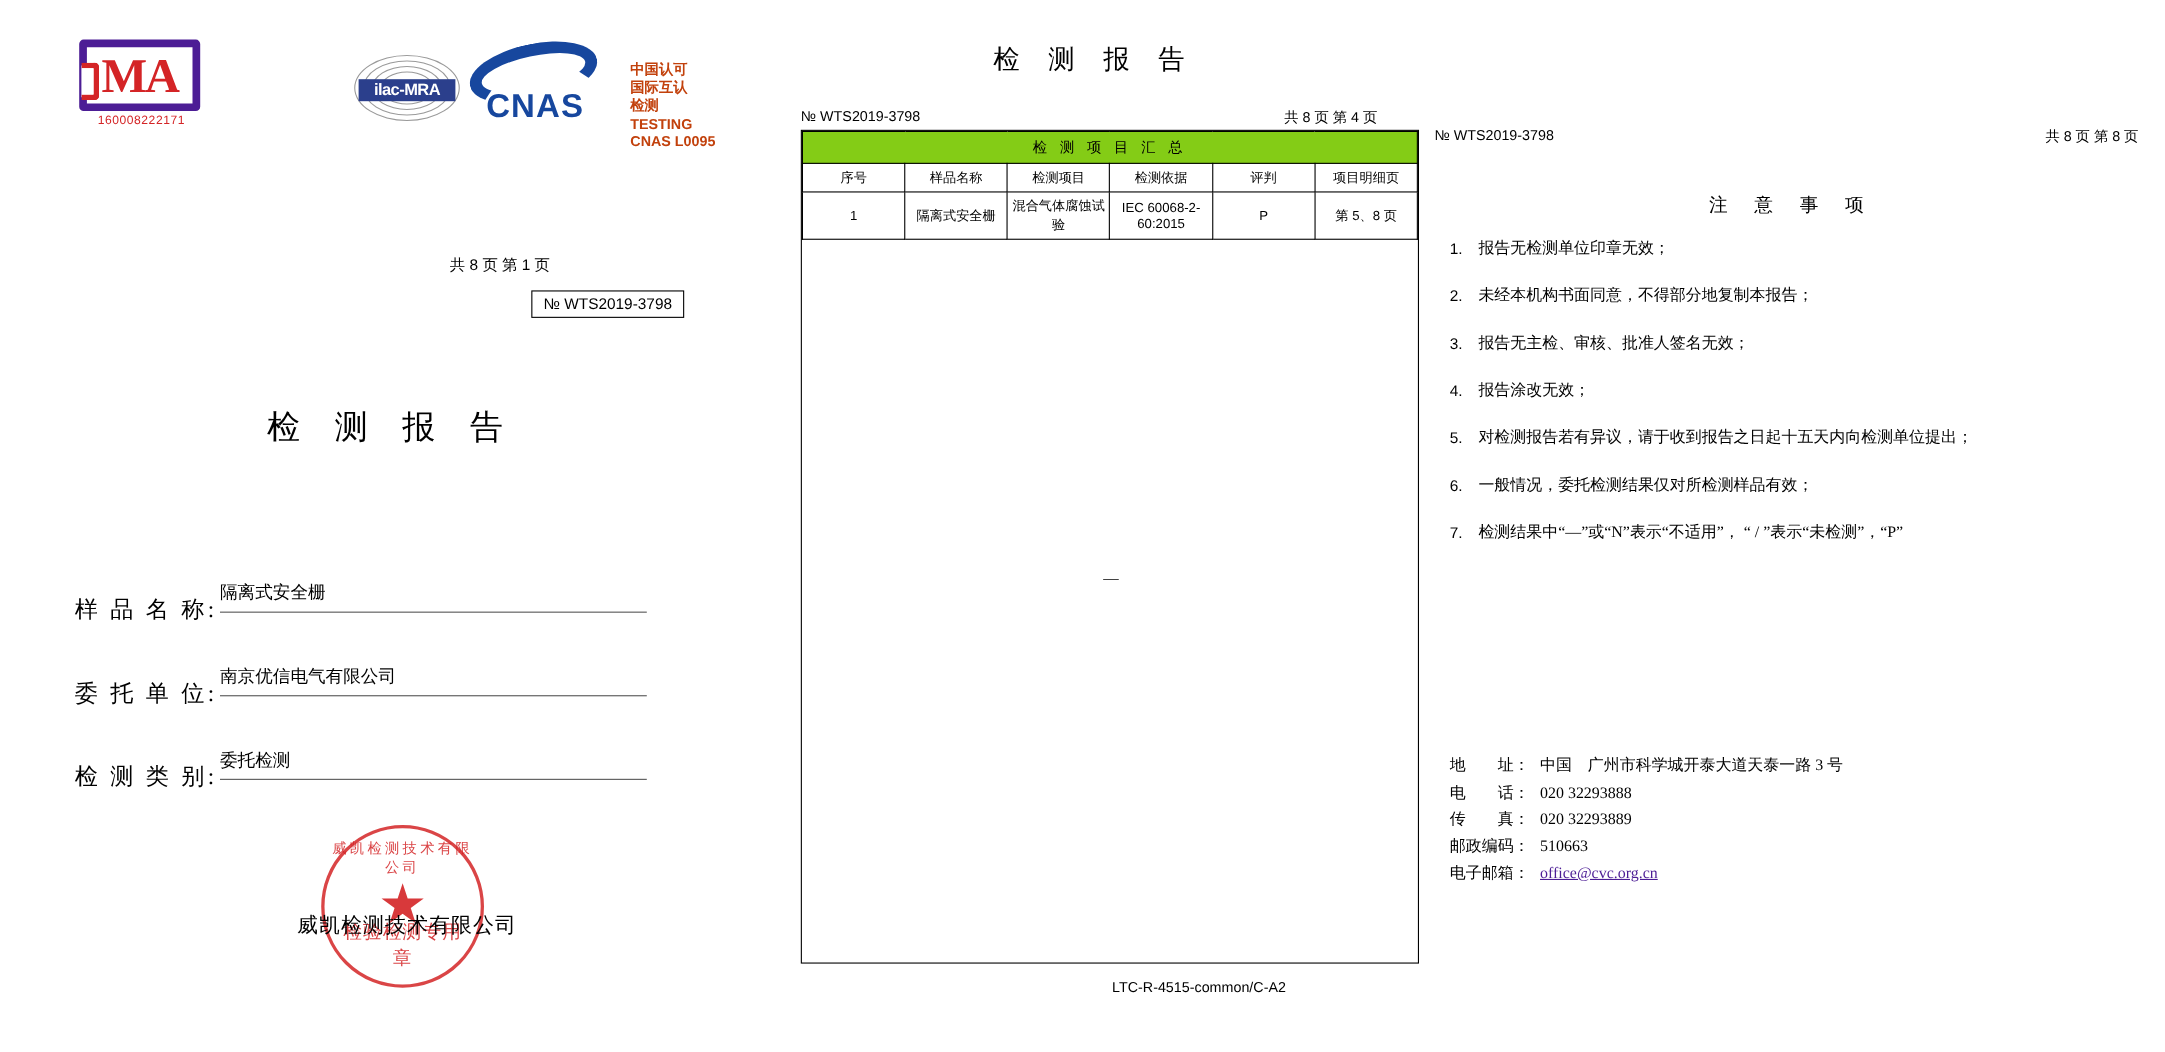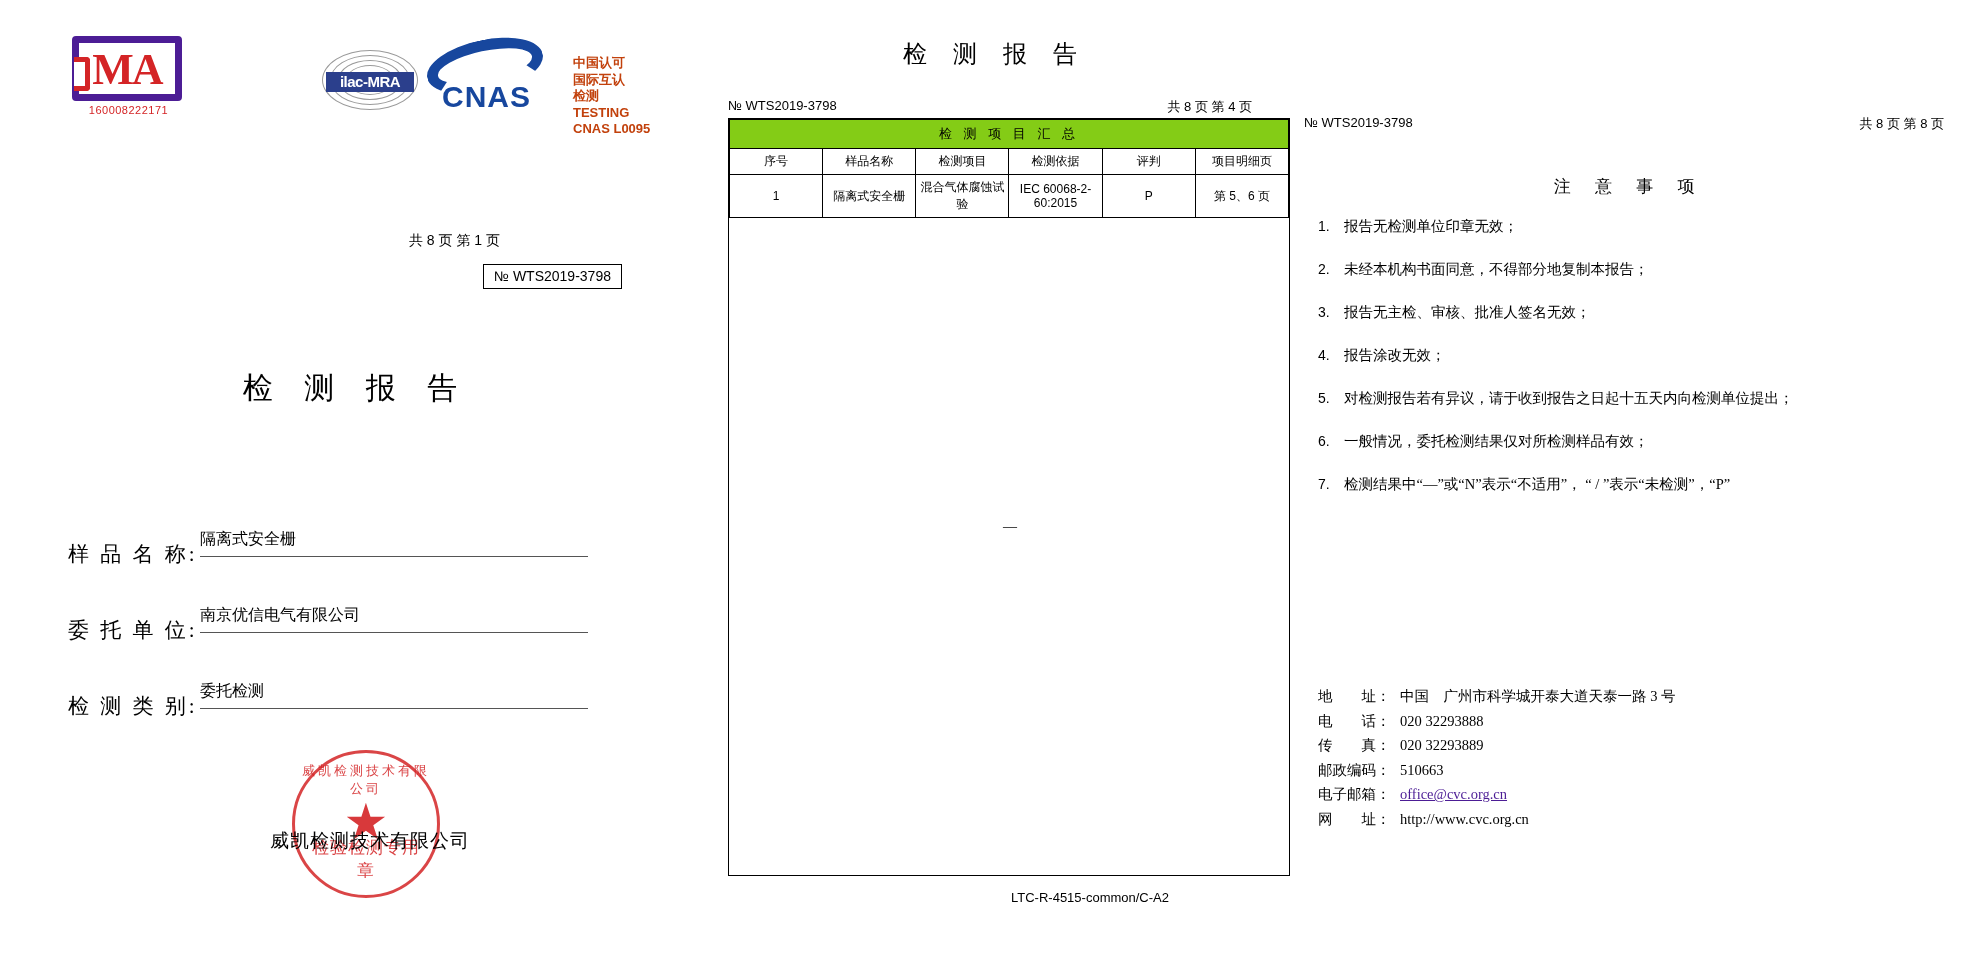--- a/index.html
+++ b/index.html
@@ -447,21 +447,21 @@
         <td style="width:172px;">检测依据</td>
         <td style="width:56px;">评判</td>
         <td>项目明细页</td>
       </tr>
       <tr>
         <td>1</td>
         <td>隔离式安全栅</td>
         <td>混合气体腐蚀试验</td>
         <td>IEC 60068-2-60:2015</td>
         <td>P</td>
-        <td>第 5、6 页</td>
+        <td>第 5、8 页</td>
       </tr>
     </tbody>
       </table>
     <div class="tbl-dash">—</div>
   </div>
 
   <div class="p2-footer">LTC-R-4515-common/C-A2</div>
 </div>
 
 <div class="page" id="page3">
@@ -512,17 +512,14 @@
     </div>
     <div class="row">
       <span class="lbl">传　　真：</span><span>020 32293889</span>
     </div>
     <div class="row">
       <span class="lbl">邮政编码：</span><span>510663</span>
     </div>
     <div class="row">
       <span class="lbl">电子邮箱：</span><a class="mail" href="#">office@cvc.org.cn</a>
     </div>
-    <div class="row">
-      <span class="lbl">网　　址：</span><span>http://www.cvc.org.cn</span>
-    </div>
   </div>
 </div>
 
 </body></html>

